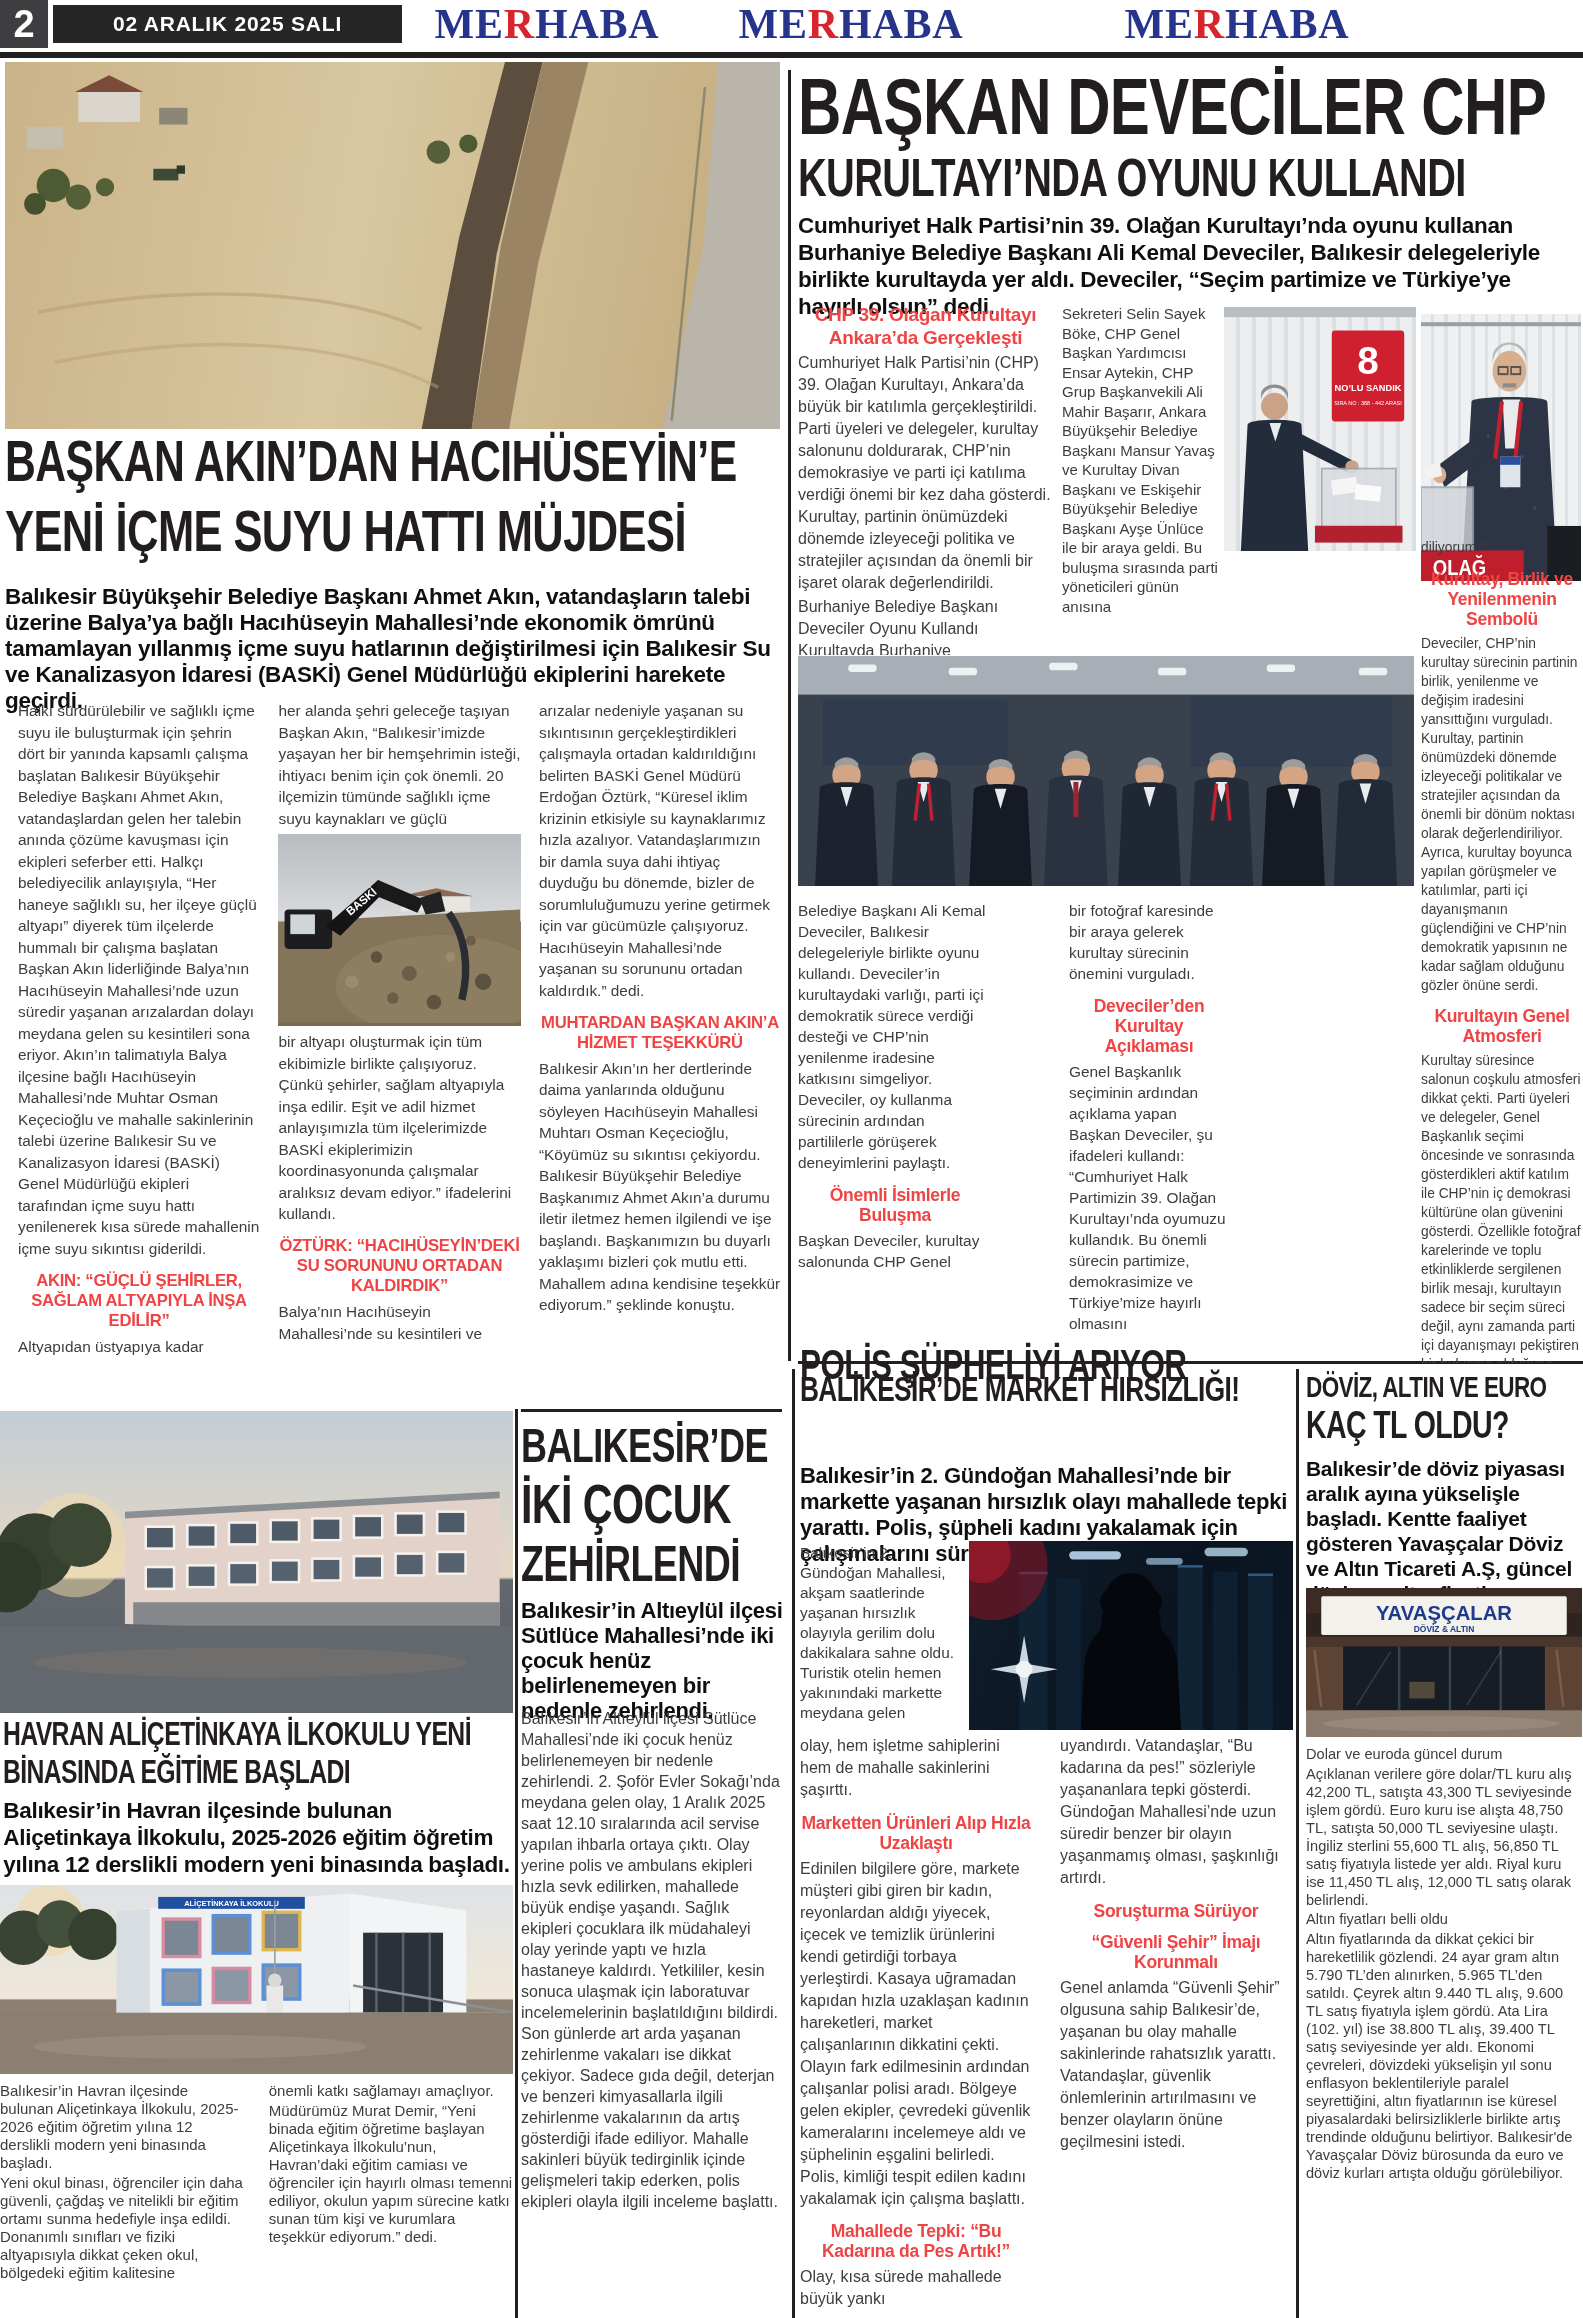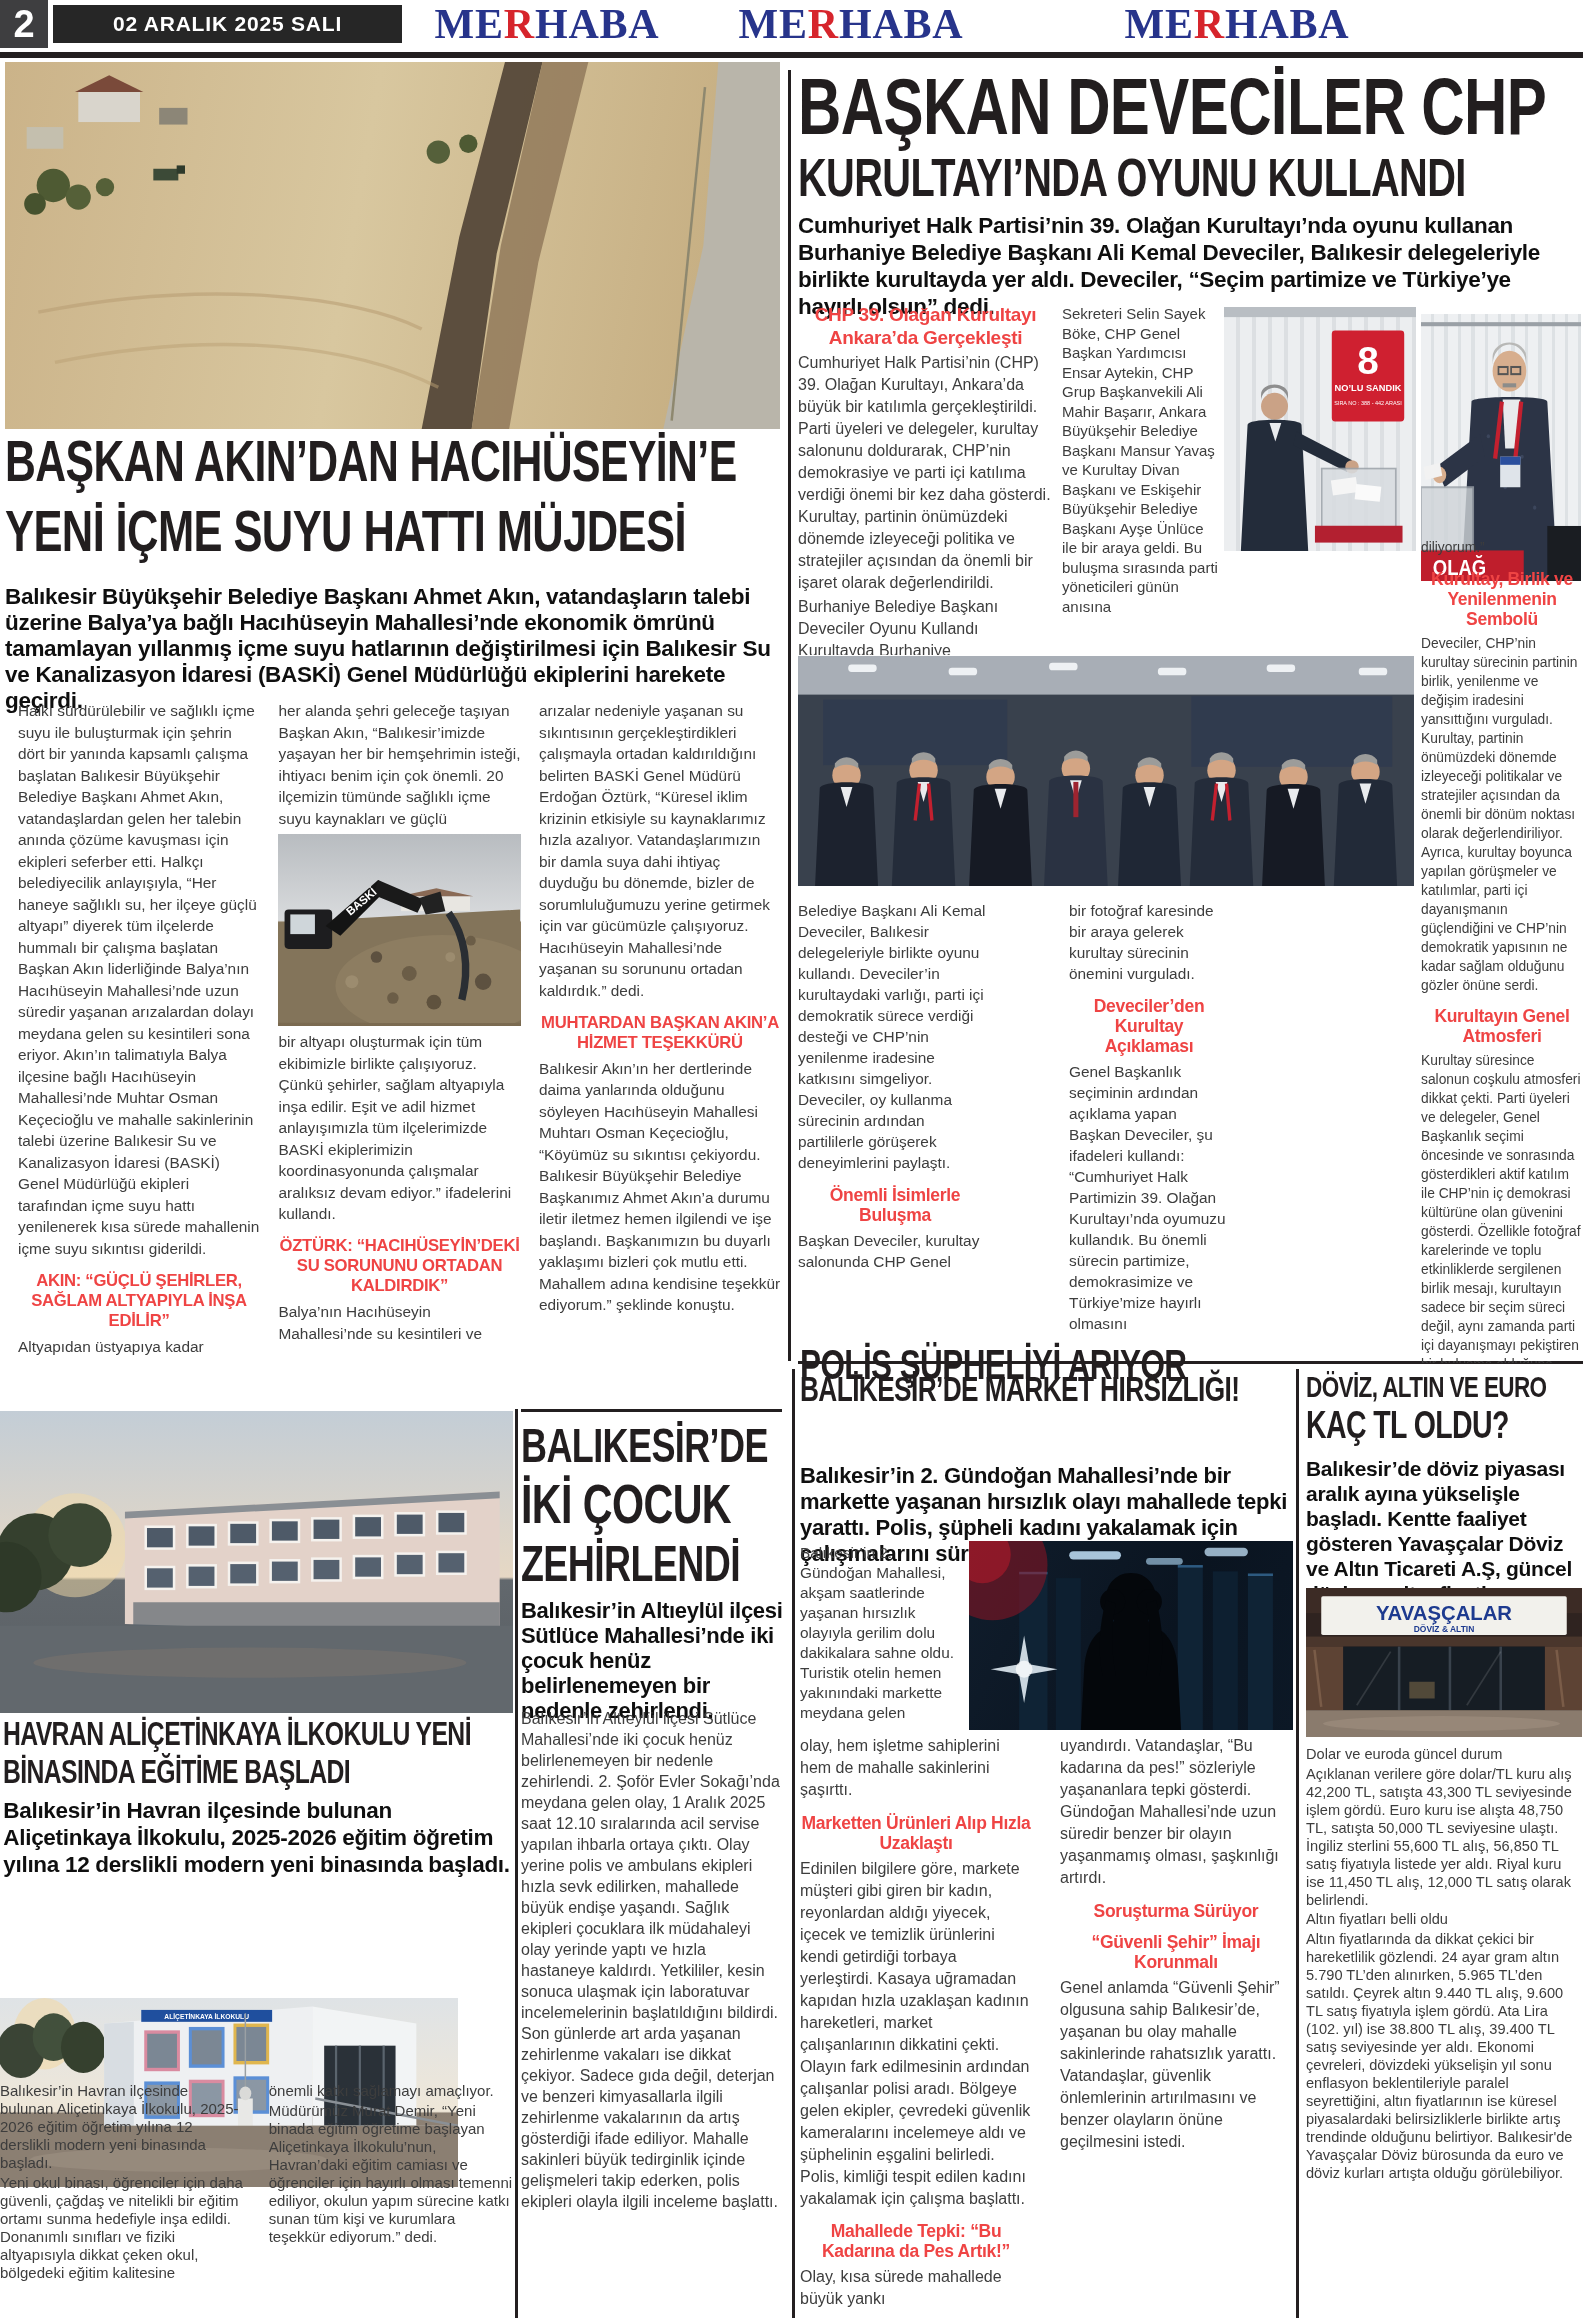--- a/index.html
+++ b/index.html
@@ -296,21 +296,21 @@
       <ellipse cx="300" cy="300" rx="260" ry="18" fill="#7b736e" opacity="0.5"></ellipse>
     </svg>
   </div>
   <div class="hlw" style="left:3.3px;top:1717px;">
     <span class="hl" style="font-size:33px;">HAVRAN ALİÇETİNKAYA İLKOKULU YENİ</span>
   </div>
   <div class="hlw" style="left:3.3px;top:1755px;">
     <span class="hl" style="font-size:33px;">BİNASINDA EĞİTİME BAŞLADI</span>
   </div>
   <div class="abs stand" style="left:3.3px;top:1797px;width:509px;font-size:22.5px;line-height:27px;">Balıkesir’in Havran ilçesinde bulunan Aliçetinkaya İlkokulu, 2025-2026 eğitim öğretim yılına 12 derslikli modern yeni binasında başladı.</div>
-  <div class="ph ph-school2" style="left:0;top:1998px;width:458px;height:189px;">
+  <div class="ph ph-school2" style="left:0;top:1885px;width:513px;height:189px;">
     <svg viewBox="0 0 616 222" preserveAspectRatio="none">
       <circle cx="60" cy="42" r="42" fill="#f2d9a6" opacity="0.6"></circle>
       <circle cx="28" cy="62" r="32" fill="#3a4435"></circle>
         <circle cx="72" cy="46" r="28" fill="#42503c"></circle>
         <circle cx="112" cy="58" r="30" fill="#35402e"></circle>
       <polygon points="140,30 420,10 420,150 140,160" fill="#eef0f2"></polygon>
       <polygon points="140,30 180,28 180,158 140,160" fill="#d8dde2"></polygon>
       <rect x="196" y="40" width="44" height="44" fill="#7b8794" stroke="#d98ba0" stroke-width="4"></rect>
       <rect x="256" y="36" width="44" height="44" fill="#7b8794" stroke="#5b8fd6" stroke-width="4"></rect>
       <rect x="316" y="32" width="44" height="44" fill="#7b8794" stroke="#e0b64e" stroke-width="4"></rect>

